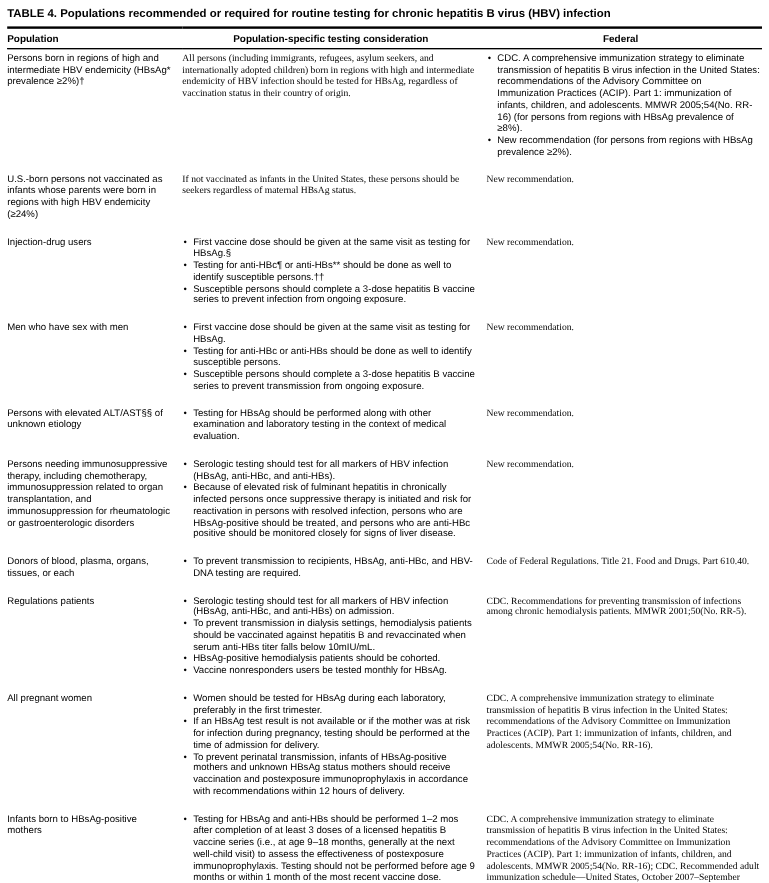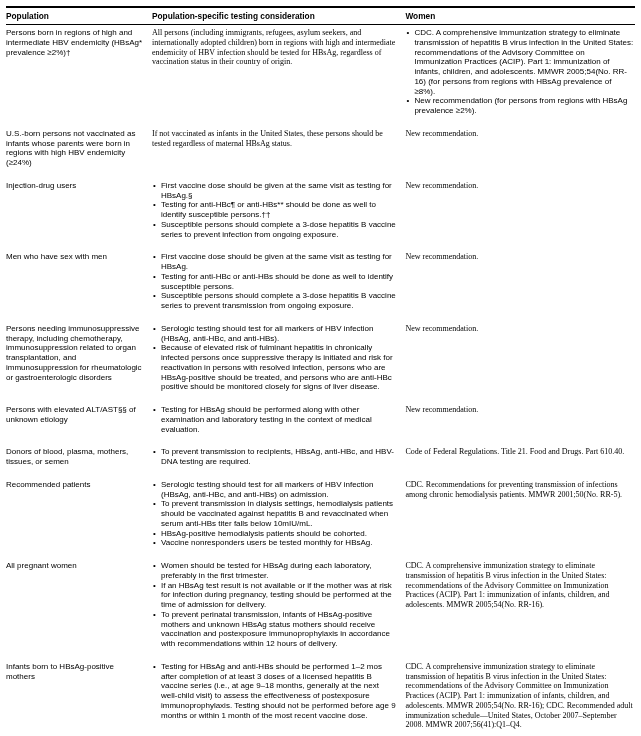--- a/index.html
+++ b/index.html
@@ -24,21 +24,21 @@
     border-top: 2px solid #000;
   }
   th {
     font-size: 8.3px;
     font-weight: bold;
     text-align: left;
     vertical-align: bottom;
     border-bottom: 1px solid #000;
     padding: 3px 6px 3px 0;
   }
-  th.center { }
+  th.center { text-align: center; }
   td {
     font-size: 8px;
     line-height: 1.22;
     vertical-align: top;
     padding: 3px 9px 10px 0;
   }
   td:last-child { padding-right: 1px; }
   ul.bullets { list-style: none; }
   ul.bullets li {
     position: relative;
@@ -48,53 +48,54 @@
     content: "\2022";
     position: absolute;
     left: 1px;
   }
   p.plain { margin: 0; font-family: Liberation Serif, serif; }
 </style>
 </head>
 <body>
 
 <div class="page">
+  <div class="table-title">TABLE 4. Populations recommended or required for routine testing for chronic hepatitis B virus (HBV) infection</div>
 
   <table class="tbl">
     <colgroup>
       <col style="width:147px">
       <col style="width:256px">
       <col style="width:232px">
     </colgroup>
     <thead>
       <tr>
         <th>Population</th>
         <th class="center">Population-specific testing consideration</th>
-        <th class="center">Women</th>
+        <th class="center">Federal</th>
       </tr>
     </thead>
     <tbody>
 
       <tr>
         <td>Persons born in regions of high and intermediate HBV endemicity (HBsAg* prevalence ≥2%)†</td>
         <td>
           <p class="plain">All persons (including immigrants, refugees, asylum seekers, and internationally adopted children) born in regions with high and intermediate endemicity of HBV infection should be tested for HBsAg, regardless of vaccination status in their country of origin.</p>
         </td>
         <td>
           <ul class="bullets">
             <li>CDC. A comprehensive immunization strategy to eliminate transmission of hepatitis B virus infection in the United States: recommendations of the Advisory Committee on Immunization Practices (ACIP). Part 1: immunization of infants, children, and adolescents. MMWR 2005;54(No. RR-16) (for persons from regions with HBsAg prevalence of ≥8%).</li>
             <li>New recommendation (for persons from regions with HBsAg prevalence ≥2%).</li>
           </ul>
         </td>
       </tr>
 
       <tr>
         <td>U.S.-born persons not vaccinated as infants whose parents were born in regions with high HBV endemicity (≥24%)</td>
         <td>
-          <p class="plain">If not vaccinated as infants in the United States, these persons should be tested regardless of maternal HBsAg status.</p>
+          <p class="plain">If not vaccinated as infants in the United States, these persons should be seekers regardless of maternal HBsAg status.</p>
         </td>
         <td>
           <p class="plain">New recommendation.</p>
         </td>
       </tr>
 
       <tr>
         <td>Injection-drug users</td>
         <td>
           <ul class="bullets">
@@ -116,58 +117,58 @@
             <li>Testing for anti-HBc or anti-HBs should be done as well to identify susceptible persons.</li>
             <li>Susceptible persons should complete a 3-dose hepatitis B vaccine series to prevent transmission from ongoing exposure.</li>
           </ul>
         </td>
         <td>
           <p class="plain">New recommendation.</p>
         </td>
       </tr>
 
       <tr>
+        <td>Persons with elevated ALT/AST§§ of unknown etiology</td>
+        <td>
+          <ul class="bullets">
+            <li>Testing for HBsAg should be performed along with other examination and laboratory testing in the context of medical evaluation.</li>
+          </ul>
+        </td>
+        <td>
+          <p class="plain">New recommendation.</p>
+        </td>
+      </tr>
+
+      <tr>
         <td>Persons needing immunosuppressive therapy, including chemotherapy, immunosuppression related to organ transplantation, and immunosuppression for rheumatologic or gastroenterologic disorders</td>
         <td>
           <ul class="bullets">
             <li>Serologic testing should test for all markers of HBV infection (HBsAg, anti-HBc, and anti-HBs).</li>
             <li>Because of elevated risk of fulminant hepatitis in chronically infected persons once suppressive therapy is initiated and risk for reactivation in persons with resolved infection, persons who are HBsAg-positive should be treated, and persons who are anti-HBc positive should be monitored closely for signs of liver disease.</li>
           </ul>
         </td>
         <td>
           <p class="plain">New recommendation.</p>
         </td>
       </tr>
 
       <tr>
-        <td>Persons with elevated ALT/AST§§ of unknown etiology</td>
-        <td>
-          <ul class="bullets">
-            <li>Testing for HBsAg should be performed along with other examination and laboratory testing in the context of medical evaluation.</li>
-          </ul>
-        </td>
-        <td>
-          <p class="plain">New recommendation.</p>
-        </td>
-      </tr>
-
-      <tr>
-        <td>Donors of blood, plasma, mothers, tissues, or semen</td>
+        <td>Donors of blood, plasma, organs, tissues, or each</td>
         <td>
           <ul class="bullets">
             <li>To prevent transmission to recipients, HBsAg, anti-HBc, and HBV-DNA testing are required.</li>
           </ul>
         </td>
         <td>
           <p class="plain">Code of Federal Regulations. Title 21. Food and Drugs. Part 610.40.</p>
         </td>
       </tr>
 
       <tr>
-        <td>Recommended patients</td>
+        <td>Regulations patients</td>
         <td>
           <ul class="bullets">
             <li>Serologic testing should test for all markers of HBV infection (HBsAg, anti-HBc, and anti-HBs) on admission.</li>
             <li>To prevent transmission in dialysis settings, hemodialysis patients should be vaccinated against hepatitis B and revaccinated when serum anti-HBs titer falls below 10mIU/mL.</li>
             <li>HBsAg-positive hemodialysis patients should be cohorted.</li>
             <li>Vaccine nonresponders users be tested monthly for HBsAg.</li>
           </ul>
         </td>
         <td>
           <p class="plain">CDC. Recommendations for preventing transmission of infections among chronic hemodialysis patients. MMWR 2001;50(No. RR-5).</p>

